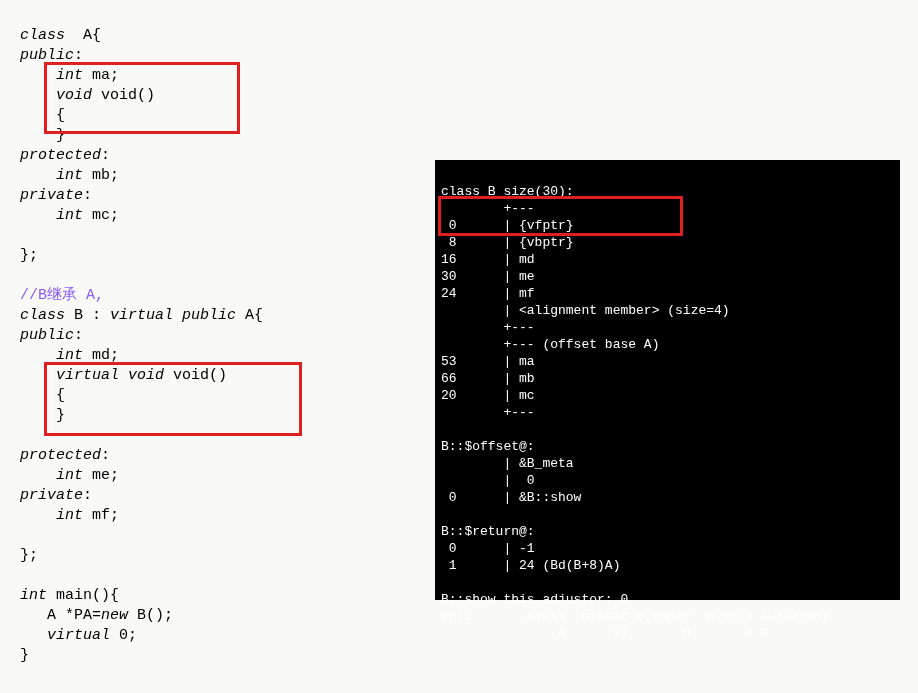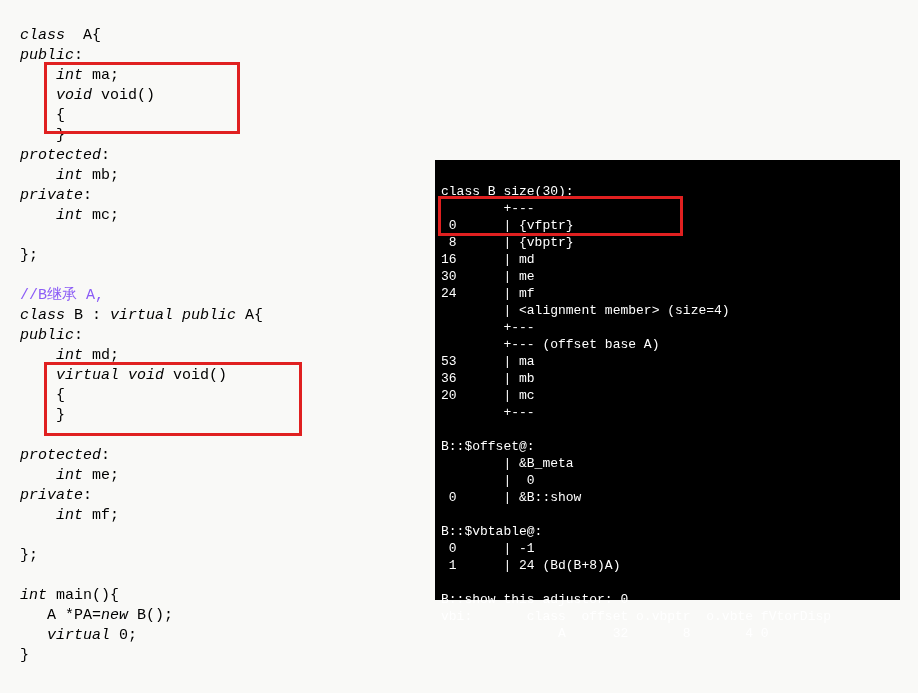--- a/index.html
+++ b/index.html
@@ -95,30 +95,30 @@
 <span>        +---</span>
 <span> 0      | {vfptr}</span>
 <span> 8      | {vbptr}</span>
 <span>16      | md</span>
 <span>30      | me</span>
 <span>24      | mf</span>
 <span>        | &lt;alignment member&gt; (size=4)</span>
 <span>        +---</span>
 <span>        +--- (offset base A)</span>
 <span>53      | ma</span>
-<span>36      | mb</span>
+<span>66      | mb</span>
 <span>20      | mc</span>
 <span>        +---</span>
 <span></span>
 <span>B::$offset@:</span>
 <span>        | &amp;B_meta</span>
 <span>        |  0</span>
 <span> 0      | &amp;B::show</span>
 <span></span>
-<span>B::$vbtable@:</span>
+<span>B::$return@:</span>
 <span> 0      | -1</span>
 <span> 1      | 24 (Bd(B+8)A)</span>
 <span></span>
 <span>B::show this adjustor: 0</span>
 <span>vbi:       class  offset o.vbptr  o.vbte fVtorDisp</span>
 <span>               A      32       8       4 0</span>
 </div>
 
 <div class="term-redbox" style="left:438px; top:196px; width:245px; height:40px;"></div>
 

